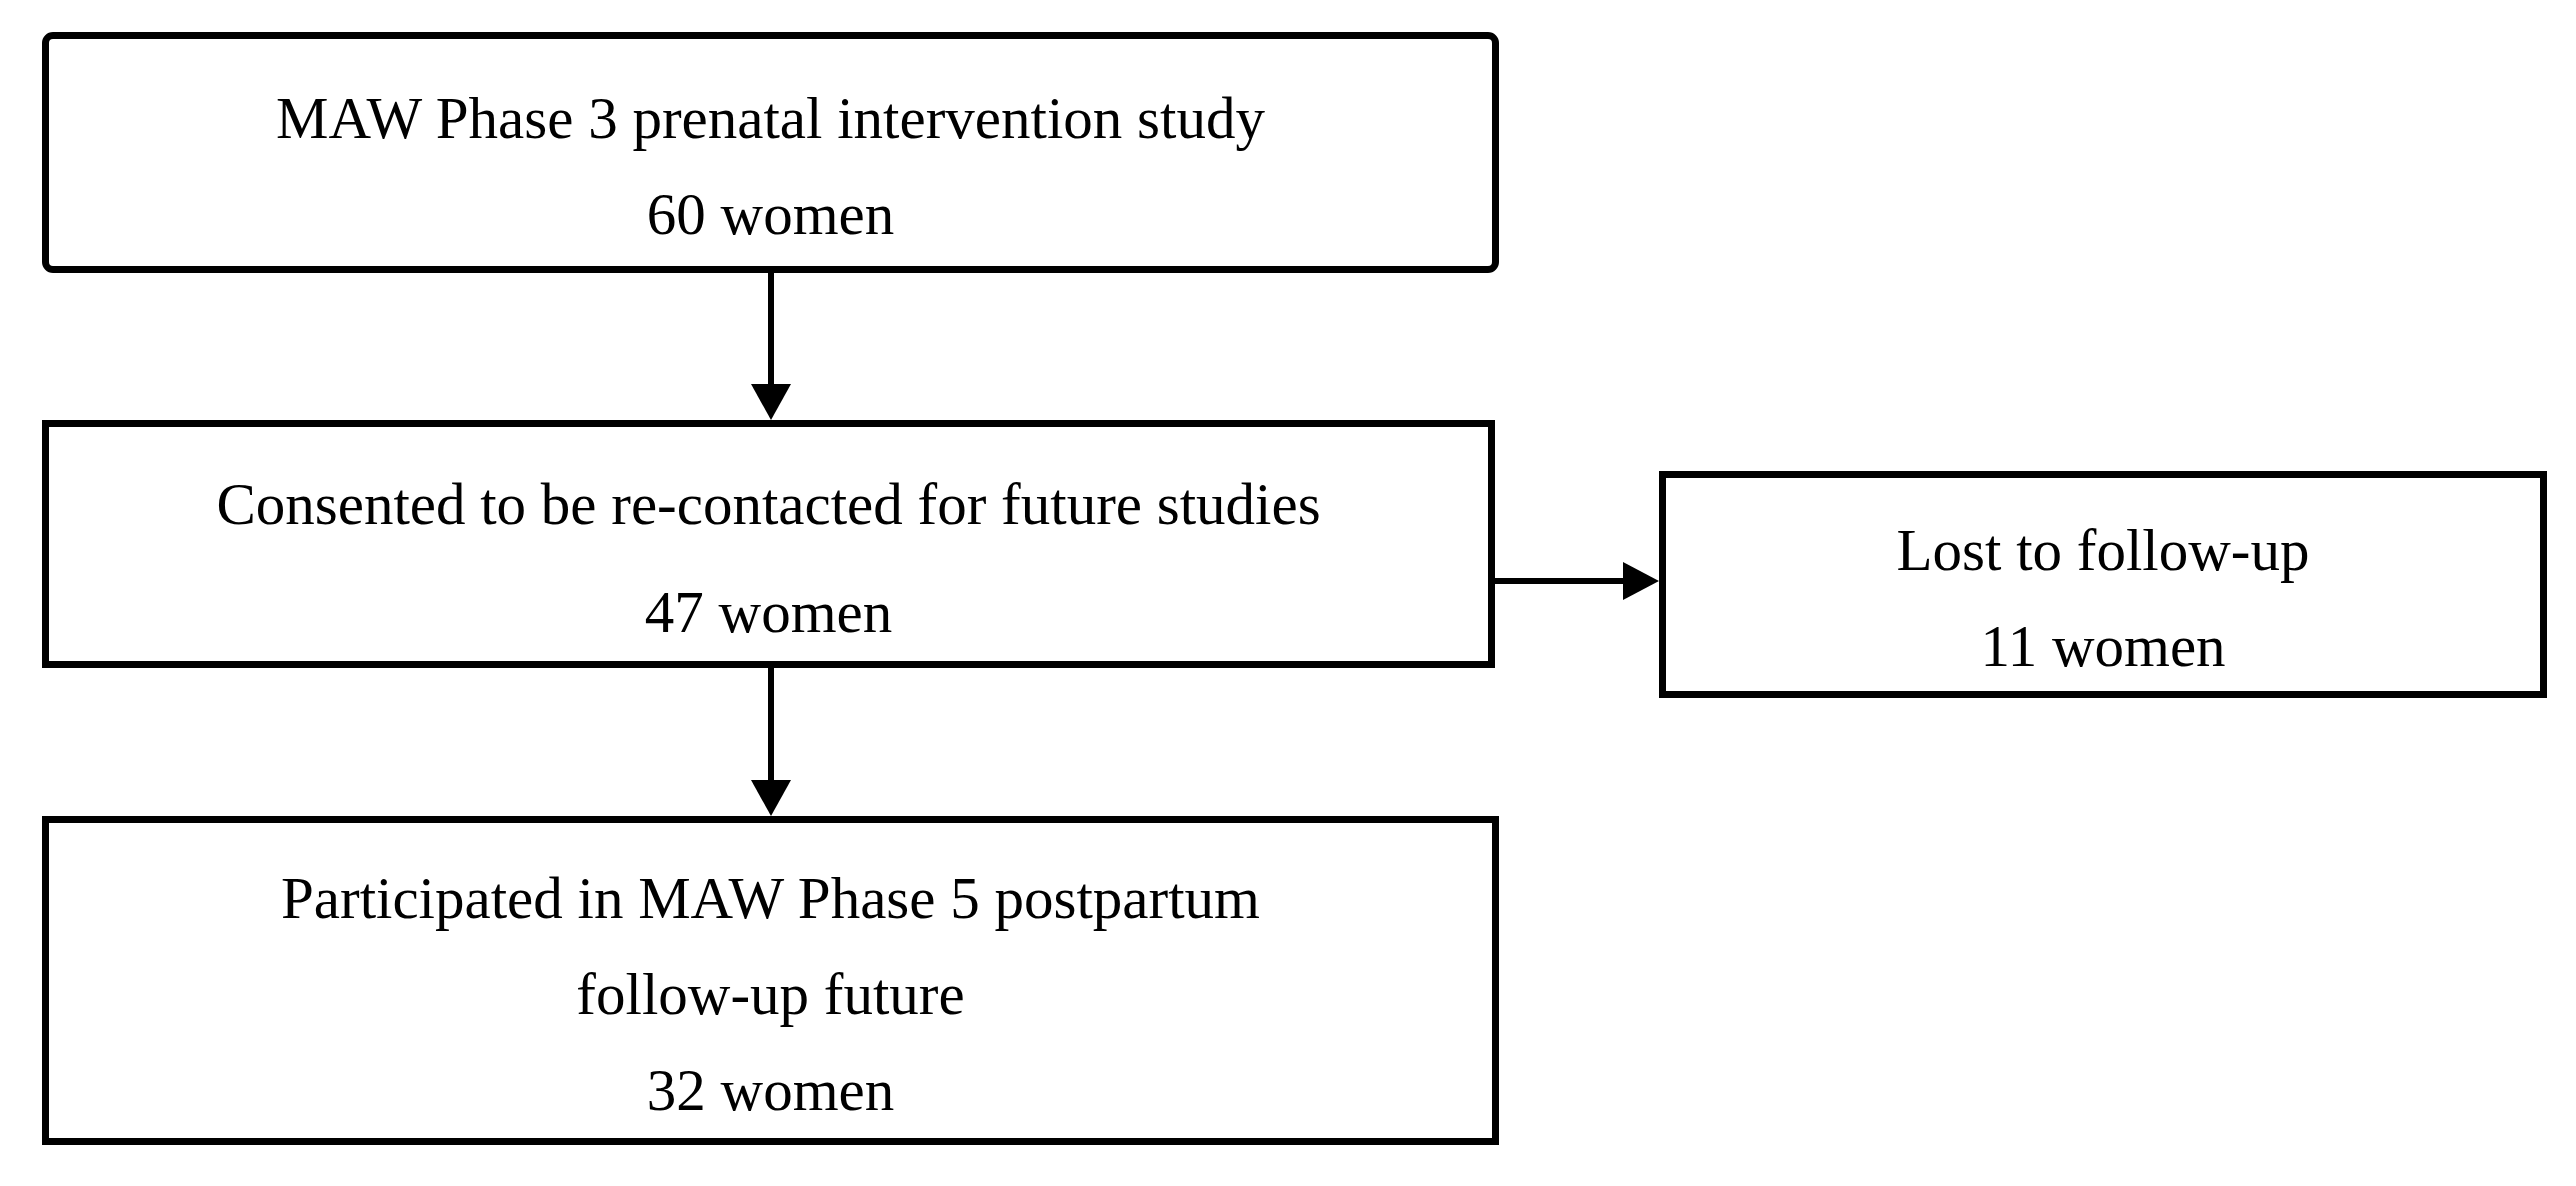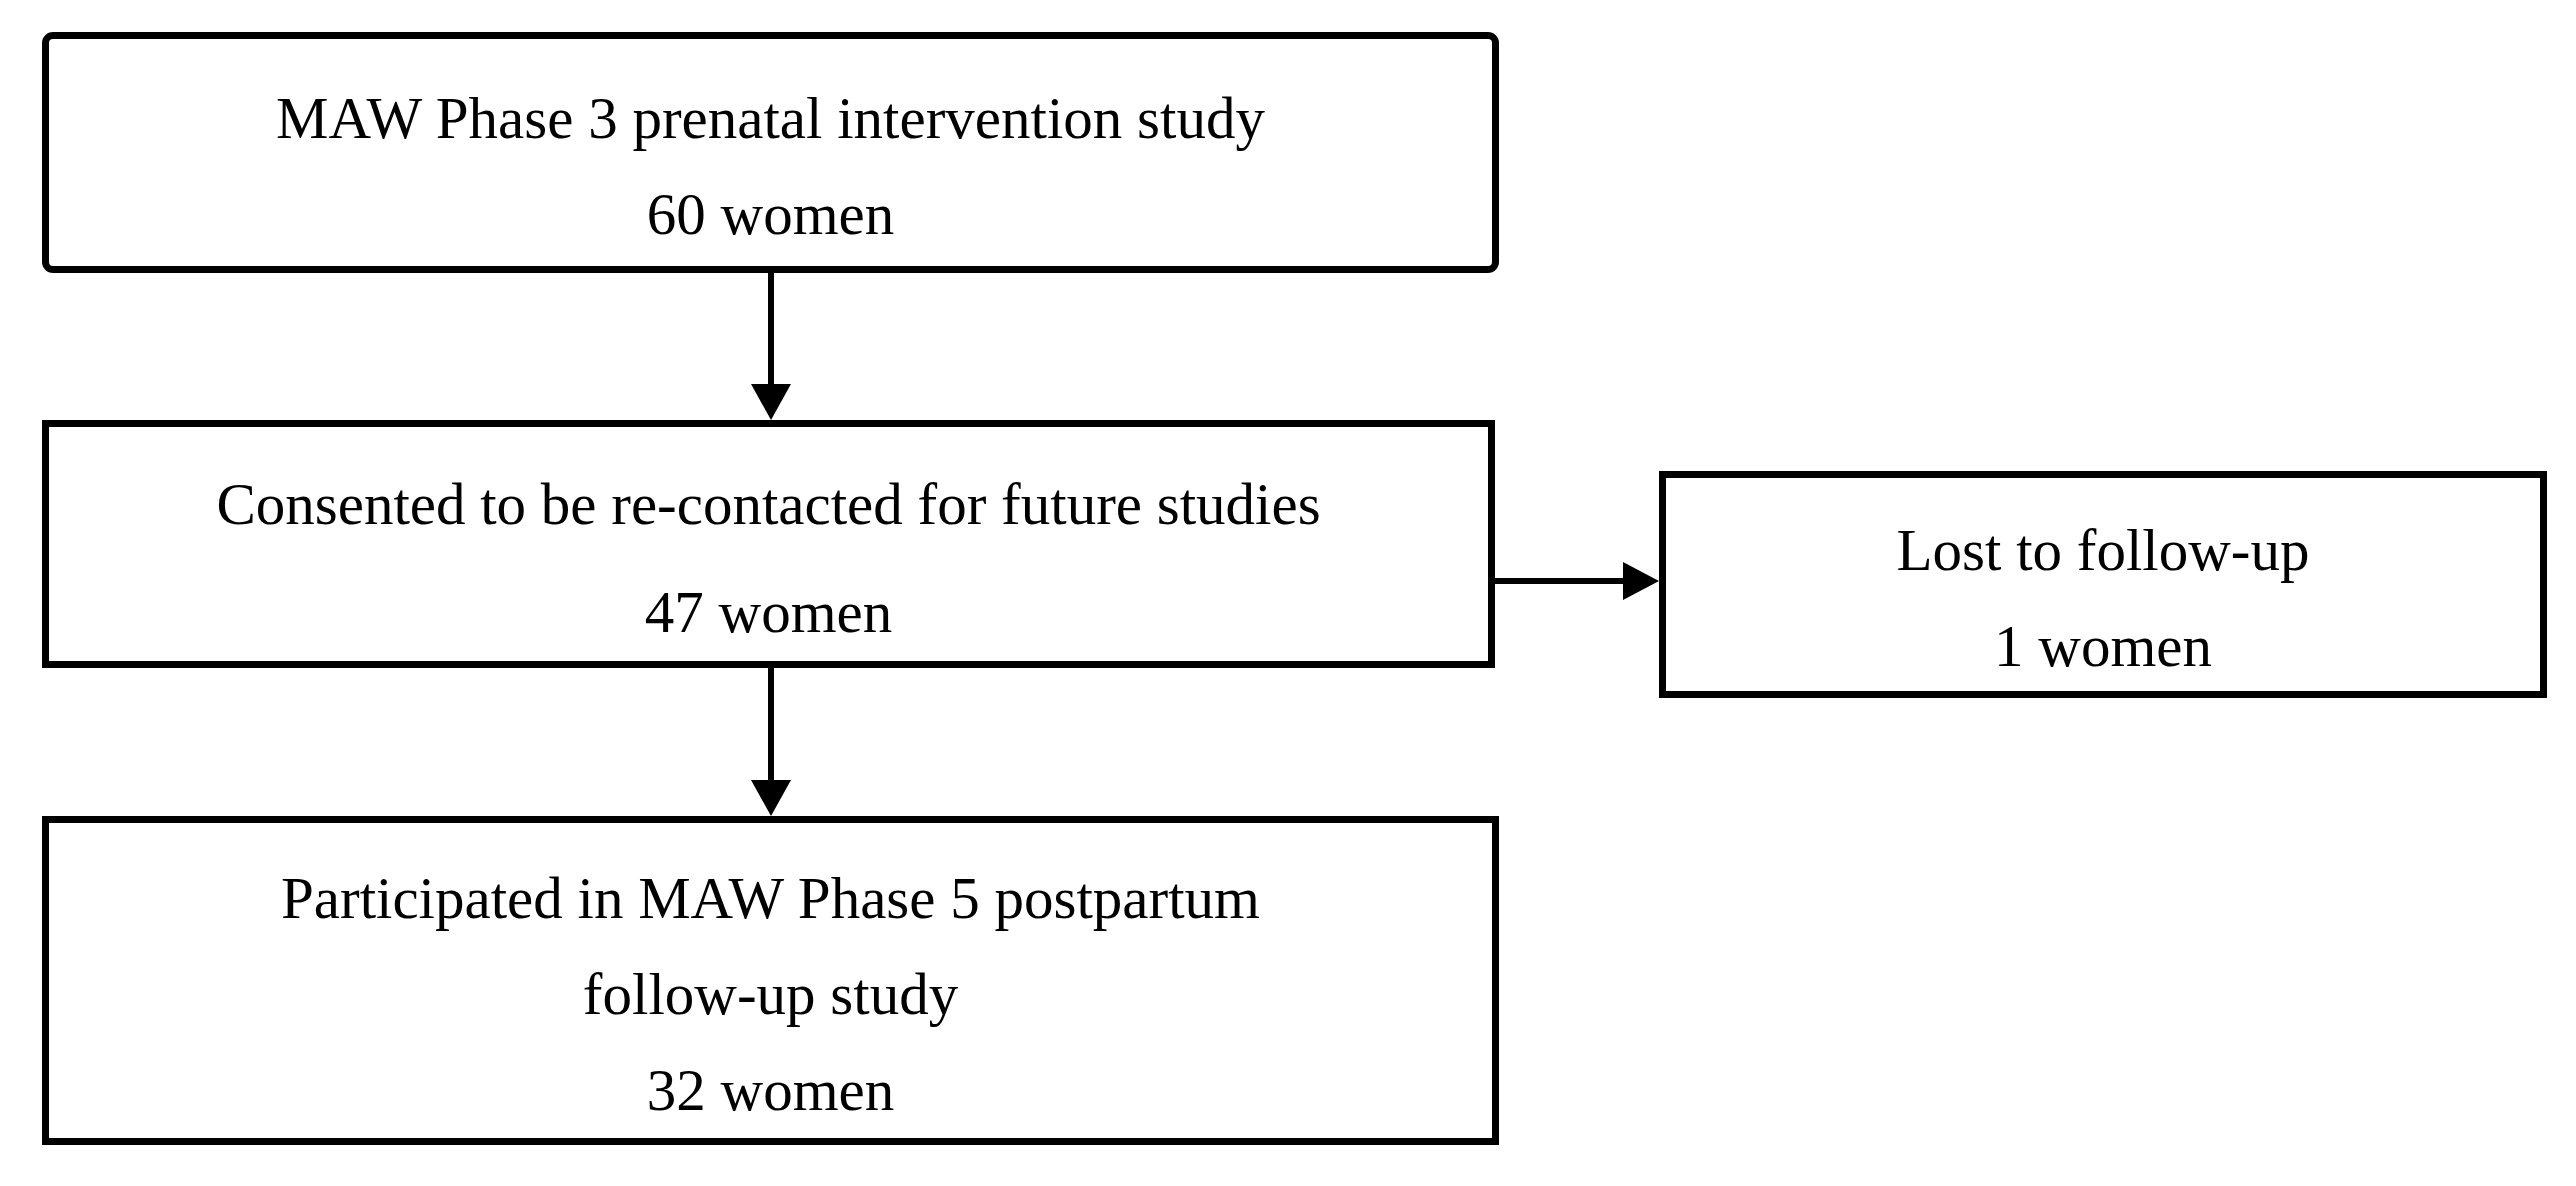--- a/index.html
+++ b/index.html
@@ -87,26 +87,26 @@
   <div class="box" id="box-consented">
     <div class="line">Consented to be re-contacted for future studies</div>
     <div class="line">47 women</div>
   </div>
 
   <div class="hline" id="connector-3-line"></div>
   <div class="arrowhead-right" id="connector-3-head"></div>
 
   <div class="box" id="box-lost">
     <div class="line">Lost to follow-up</div>
-    <div class="line">1 women</div>
+    <div class="line">11 women</div>
   </div>
 
   <div class="vline" id="connector-2-line"></div>
   <div class="arrowhead-down" id="connector-2-head"></div>
 
   <div class="box" id="box-phase4">
     <div class="line">Participated in MAW Phase 5 postpartum</div>
-    <div class="line">follow-up study</div>
+    <div class="line">follow-up future</div>
     <div class="line">32 women</div>
   </div>
 
 </div>
 
 
 </body></html>

